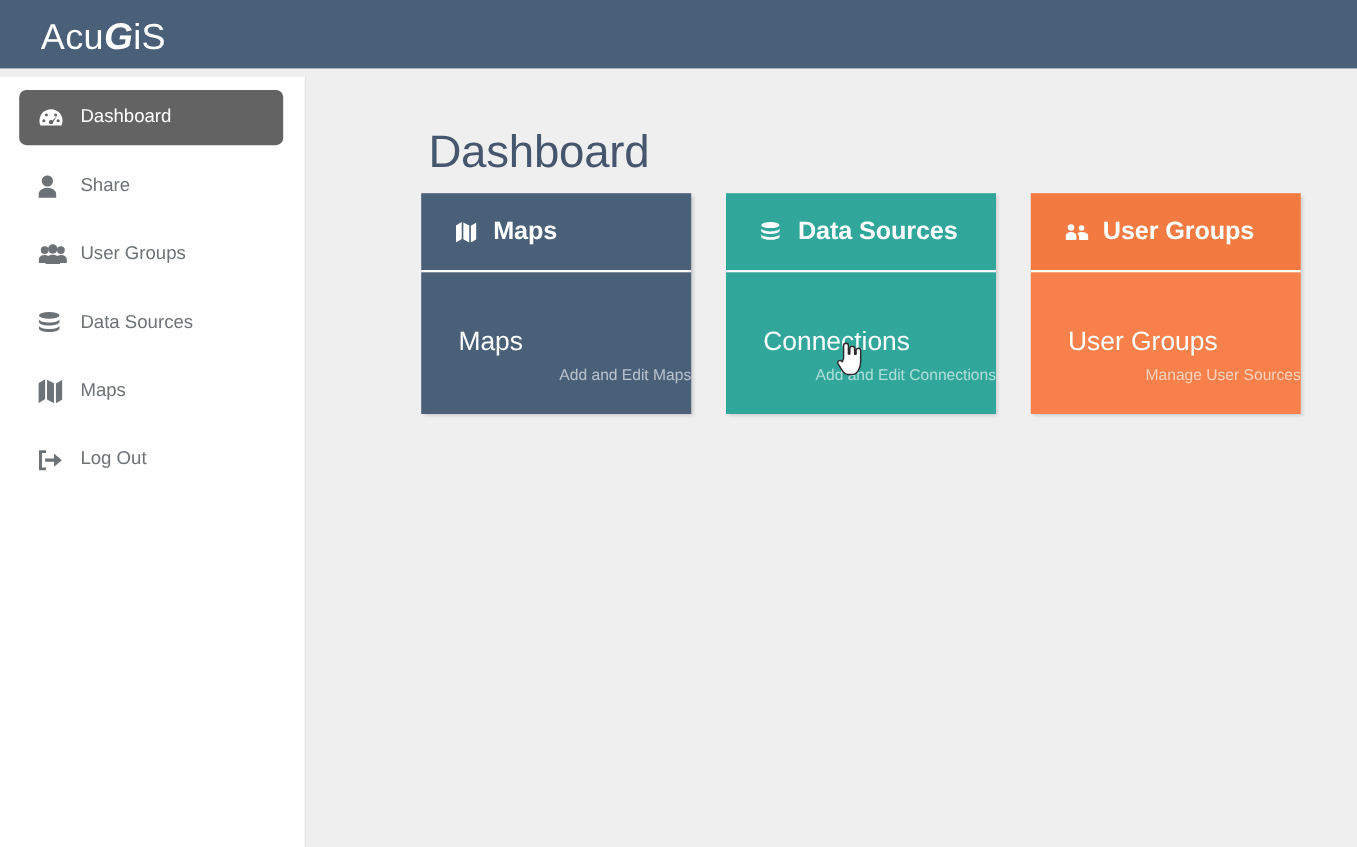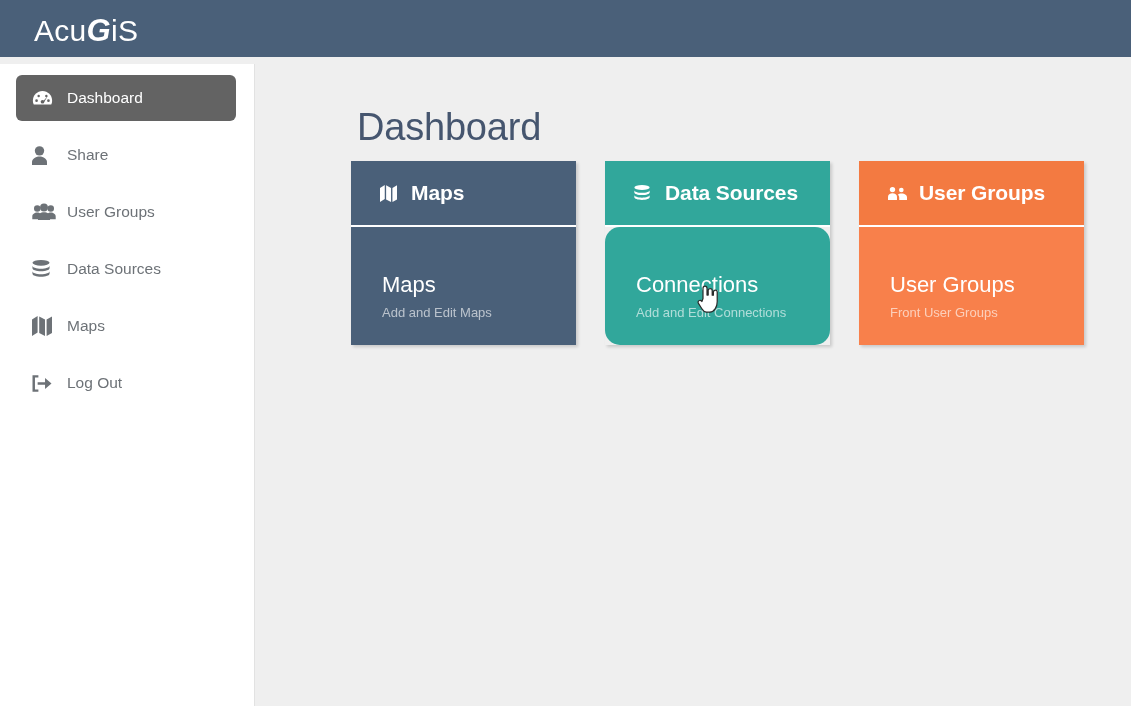--- a/index.html
+++ b/index.html
@@ -153,27 +153,28 @@
     font-weight: 400;
     line-height: 1;
     margin-bottom: 10px;
     white-space: nowrap;
   }
   .card-body-sub {
     font-size: 13px;
     color: rgba(255,255,255,0.62);
     line-height: 1;
     white-space: nowrap;
+    text-align: right;
   }
 
   
   .card.theme-slate .card-head { background: #4a6079; }
   .card.theme-slate .card-body { background: #4a6079; }
   .card.theme-teal  .card-head { background: #31a79b; }
-  .card.theme-teal  .card-body { background: #31a79b; border-radius: 15px; }
+  .card.theme-teal  .card-body { background: #31a79b; }
   .card.theme-orange .card-head { background: #f37a41; }
   .card.theme-orange .card-body { background: #f8804b; }
 
   
   .cursor {
     position: absolute;
     left: 697px;
     top: 284px;
     width: 22px;
     height: 30px;
@@ -315,21 +316,21 @@
               <circle cx="5.2" cy="4" r="3.1"></circle>
               <circle cx="15.4" cy="4.4" r="2.7"></circle>
               <path d="M5.2 8.2C2.3 8.2 0 10 0 12.2V16h10.4v-3.8c0-2.2-2.3-4-5.2-4z"></path>
               <path d="M15.4 8.4c-1.6 0-3 .5-4 1.4 1 1 1.6 2.3 1.6 3.8V16H22v-3.3c0-2.2-2.1-4.3-6.6-4.3z"></path>
             </svg>
           </span>
           <span class="card-head-title">User Groups</span>
         </div>
         <div class="card-body">
           <div class="card-body-title">User Groups</div>
-          <div class="card-body-sub">Front User Groups</div>
+          <div class="card-body-sub">Manage User Sources</div>
         </div>
       </div>
 
     </div>
 
     <div class="cursor" style="left: 442px; top: 220px;">
       <svg width="22" height="30" viewBox="0 0 22 30">
         <path d="M6 14.5V4.2c0-1.2.9-2.1 2-2.1s2 .9 2 2.1v6.9h1.2V6.6c0-1.1.9-2 2-2s2 .9 2 2v4.6h1.2V8.1c0-1 .9-1.9 1.9-1.9s1.9.9 1.9 1.9v9.6c0 4.5-2.6 10.4-7.4 10.4H9.5c-2.3 0-3.4-1.4-4.8-3.6l-3.4-5.4c-.6-1 0-2.3 1.1-2.6 1-.3 1.9.1 2.5 1z" fill="#ffffff" stroke="#2a2a2a" stroke-width="1.2" stroke-linejoin="round"></path>
       </svg>
     </div>

